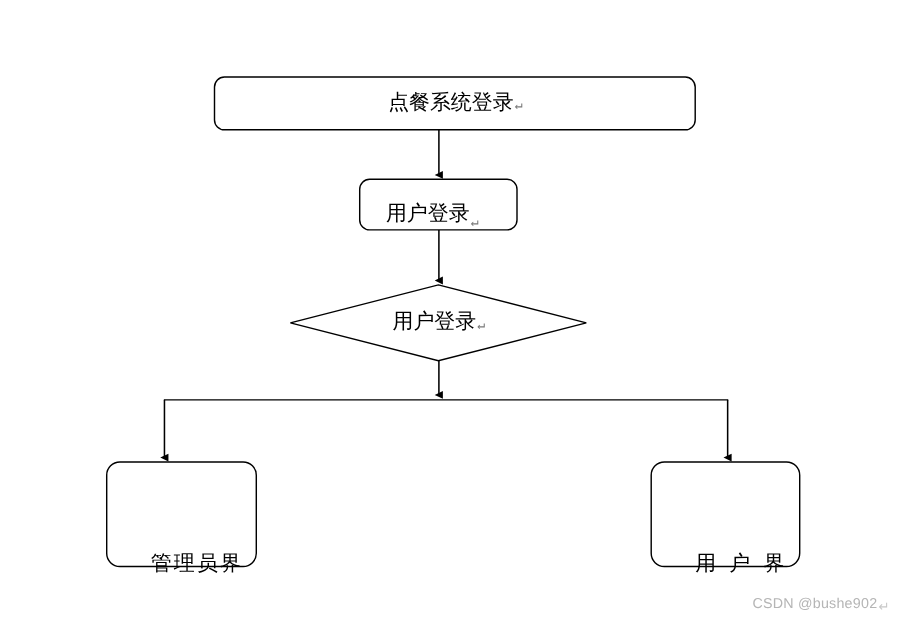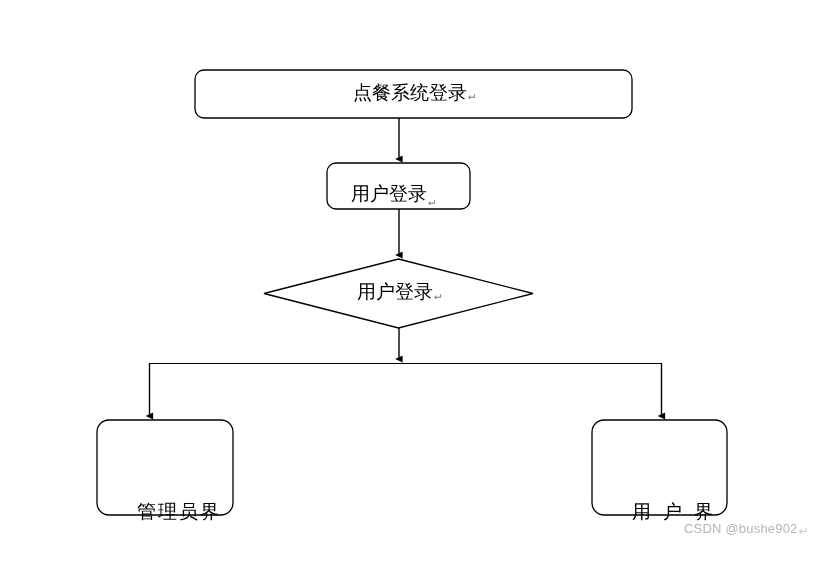--- a/index.html
+++ b/index.html
@@ -77,21 +77,21 @@
   }
   .wrap-line {
     display: block;
     text-align: justify;
     text-align-last: justify;
     margin-left: 26px;
   }
   #watermark {
     position: absolute;
     left: 684px;
-    top: 521px;
+    top: 541px;
     color: #b5b5b5;
     font-family: "Liberation Sans", "DejaVu Sans", sans-serif;
     font-size: 13px;
     letter-spacing: 0.2px;
     white-space: pre;
   }
   #watermark .pilcrow { color: #c9c9c9; }
 </style>
 </head>
 <body>

